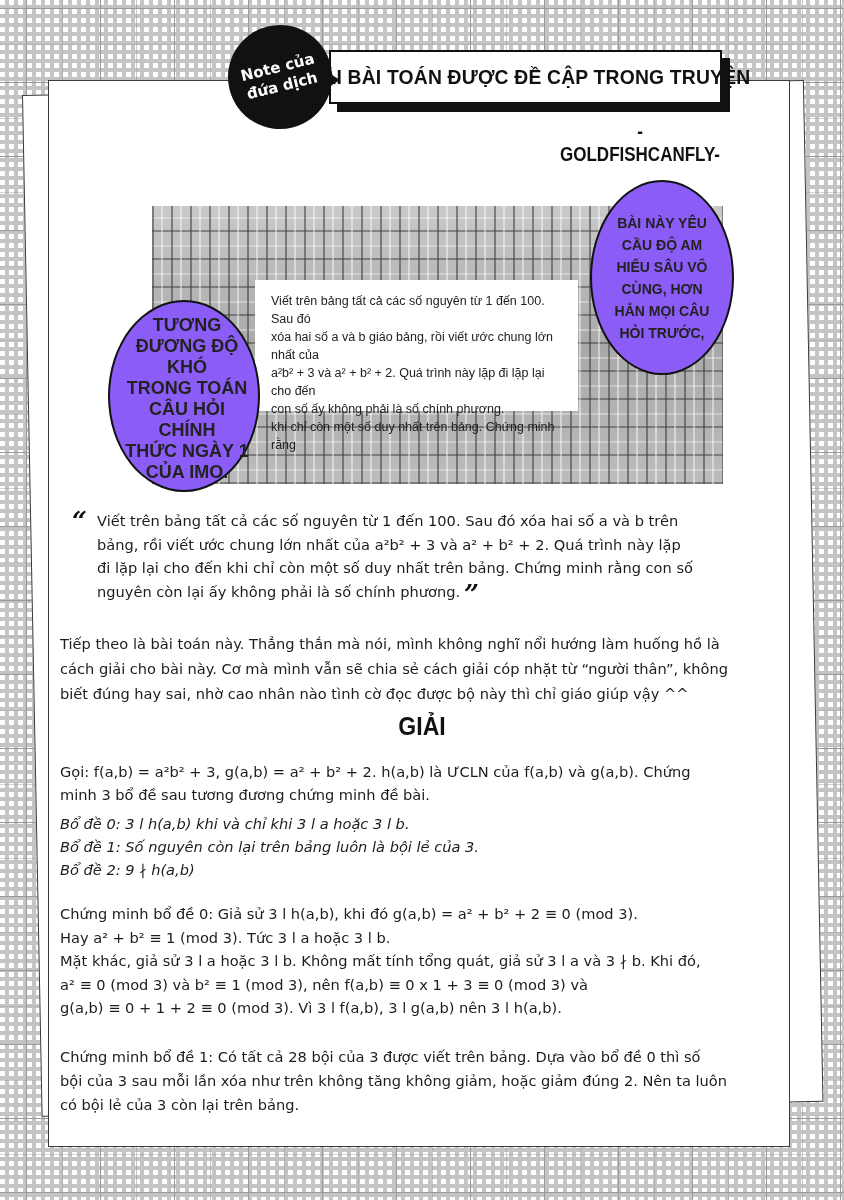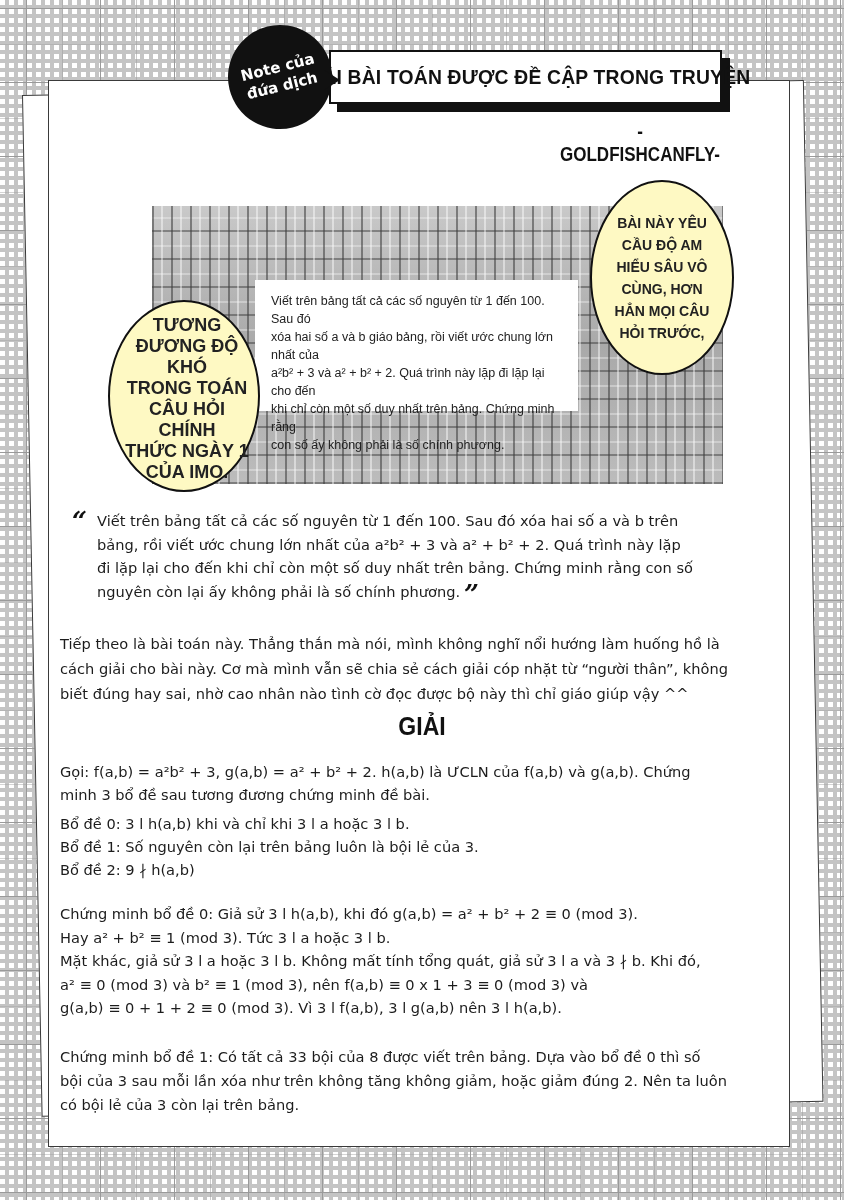--- a/index.html
+++ b/index.html
@@ -74,21 +74,21 @@
       linear-gradient(180deg, #c9c9c9 0%, #a9a9a9 50%, #bcbcbc 100%);
     overflow: hidden; z-index: 2;
   }
   .panel-box {
     position: absolute; left: 255px; top: 280px; width: 323px; height: 131px;
     background: #fff; z-index: 3; box-sizing: border-box;
     padding: 12px 10px 0 16px;
     font-family: "Liberation Sans", sans-serif; font-size: 12.5px; line-height: 18px; color: #222;
   }
   .bubble {
-    position: absolute; background: #fef9c3; border: 2.5px solid #111;
+    position: absolute; background: #8b5cf6; border: 2.5px solid #111;
     border-radius: 50%; z-index: 4; box-sizing: border-box;
     display: flex; align-items: center; justify-content: center; text-align: center;
     font-family: "Liberation Sans", sans-serif; font-weight: bold; color: #222;
   }
   .bubble-left {
     left: 108px; top: 300px; width: 152px; height: 192px;
     font-size: 18px; line-height: 21px; padding: 6px 8px 0 14px;
   }
   .bubble-right {
     left: 590px; top: 180px; width: 144px; height: 195px;
@@ -108,21 +108,21 @@
   }
   .quote-open { position: absolute; left: 72px; top: 506px; z-index: 3; }
   .quote-close { display: inline-block; line-height: 10px; vertical-align: -6px; margin-left: 4px; }
   .intro { top: 631px; line-height: 25px; }
   .solve-heading {
     position: absolute; left: 0; width: 844px; top: 712px; text-align: center;
     font-family: "Liberation Sans", sans-serif; font-weight: bold; font-size: 25px;
     color: #111; z-index: 3; transform: scaleX(0.92);
   }
   .goi { top: 760px; line-height: 23px; }
-  .lemmas { top: 812px; line-height: 23px; }
+  .lemmas { top: 812px; line-height: 23px; font-style: italic; }
   .proof0 { top: 902px; line-height: 23.5px; }
   .proof1 { top: 1045px; line-height: 24px; }
   p { margin: 0; }
 </style>
 </head>
 <body>
 
 <div class="grid-half"></div>
 
 <div class="back-sheet"></div>
@@ -138,22 +138,22 @@
   <span class="title-text">GIẢI BÀI TOÁN ĐƯỢC ĐỀ CẬP TRONG TRUYỆN</span>
 </div>
 <div class="author">-GOLDFISHCANFLY-</div>
 
 <div class="panel"></div>
 
 <div class="panel-box">
   <p>Viết trên bảng tất cả các số nguyên từ 1 đến 100. Sau đó</p>
   <p>xóa hai số a và b giáo bảng, rồi viết ước chung lớn nhất của</p>
   <p>a²b² + 3 và a² + b² + 2. Quá trình này lặp đi lặp lại cho đến</p>
+  <p>con số ấy không phải là số chính phương.</p>
   <p>khi chỉ còn một số duy nhất trên bảng. Chứng minh rằng</p>
-  <p>con số ấy không phải là số chính phương.</p>
 </div>
 
 <div class="bubble bubble-left">
   <div>
     <p>TƯƠNG</p>
     <p>ĐƯƠNG ĐỘ KHÓ</p>
     <p>TRONG TOÁN</p>
     <p>CÂU HỎI CHÍNH</p>
     <p>THỨC NGÀY 1</p>
     <p>CỦA IMO.</p>
@@ -200,16 +200,16 @@
 
 <div class="text-block proof0">
   <p>Chứng minh bổ đề 0: Giả sử 3 l h(a,b), khi đó g(a,b) = a² + b² + 2 ≡ 0 (mod 3).</p>
   <p>Hay a²  + b² ≡ 1 (mod 3). Tức 3 l a hoặc 3 l b.</p>
   <p>Mặt khác, giả sử 3 l a hoặc 3 l b. Không mất tính tổng quát, giả sử 3 l a và 3 ∤ b. Khi đó,</p>
   <p>a² ≡ 0 (mod 3) và b² ≡ 1 (mod 3), nên f(a,b) ≡ 0 x 1 + 3 ≡ 0 (mod 3) và</p>
   <p>g(a,b) ≡ 0 + 1 + 2 ≡ 0 (mod 3). Vì 3 l f(a,b), 3 l g(a,b) nên 3 l h(a,b).</p>
 </div>
 
 <div class="text-block proof1">
-  <p>Chứng minh bổ đề 1: Có tất cả 33 bội của 8 được viết trên bảng. Dựa vào bổ đề 0 thì số</p>
+  <p>Chứng minh bổ đề 1: Có tất cả 28 bội của 3 được viết trên bảng. Dựa vào bổ đề 0 thì số</p>
   <p>bội của 3 sau mỗi lần xóa như trên không tăng không giảm, hoặc giảm đúng 2. Nên ta luôn</p>
   <p>có bội lẻ của 3 còn lại trên bảng.</p>
 </div>
 
 </body></html>

